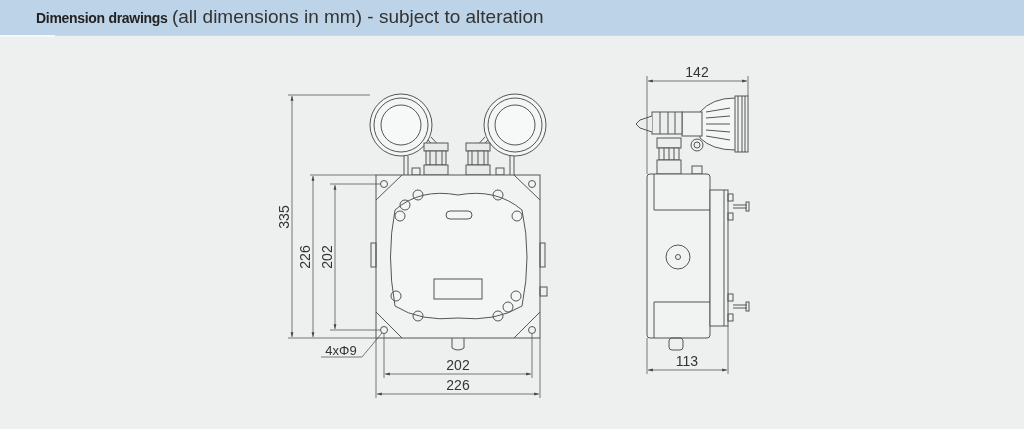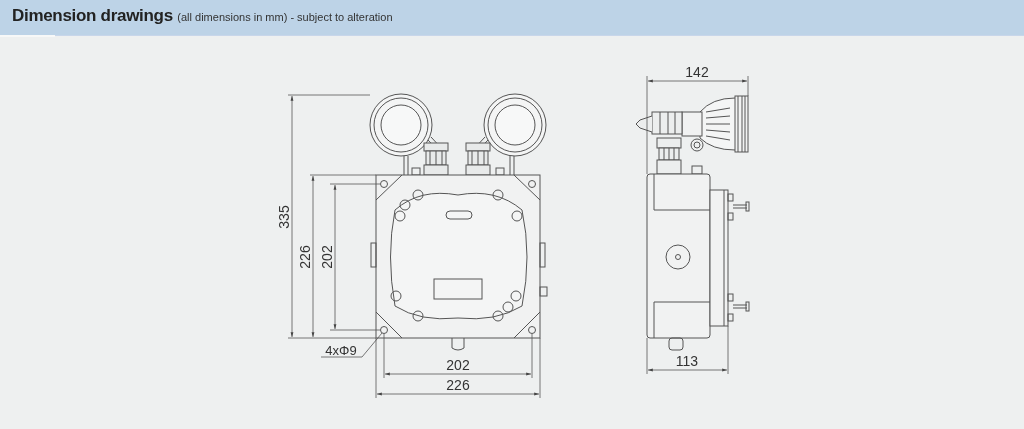--- a/index.html
+++ b/index.html
@@ -13,22 +13,22 @@
       position: absolute; left: 0; top: 0; width: 1024px; height: 35px;
       background: #bdd3e7;
       border-bottom: 1px solid #c8d6ea;
     }
     .header-accent {
       position: absolute; left: 0; top: 35px; width: 55px; height: 2px; background: #f7f8f8;
     }
     .title {
       position: absolute; left: 12px; top: 6px; white-space: nowrap; color: #222;
     }
-    .title-main { font-size: 17px; font-weight: bold; letter-spacing: -0.3px; }
-    .title-sub { font-size: 11px; color: #333; }
+    .title-main { font-size: 14px; font-weight: bold; letter-spacing: -0.3px; margin-left: 24px; }
+    .title-sub { font-size: 19px; color: #333; }
     svg.drawing { position: absolute; left: 0; top: 0; }
     .dim { font-family: "Liberation Sans", sans-serif; font-size: 14px; fill: #333; }
   </style>
 </head>
 <body>
 
 <div class="header">
   <div class="title">
     <span class="title-main">Dimension drawings</span>
     <span class="title-sub">(all dimensions in mm) - subject to alteration</span>

